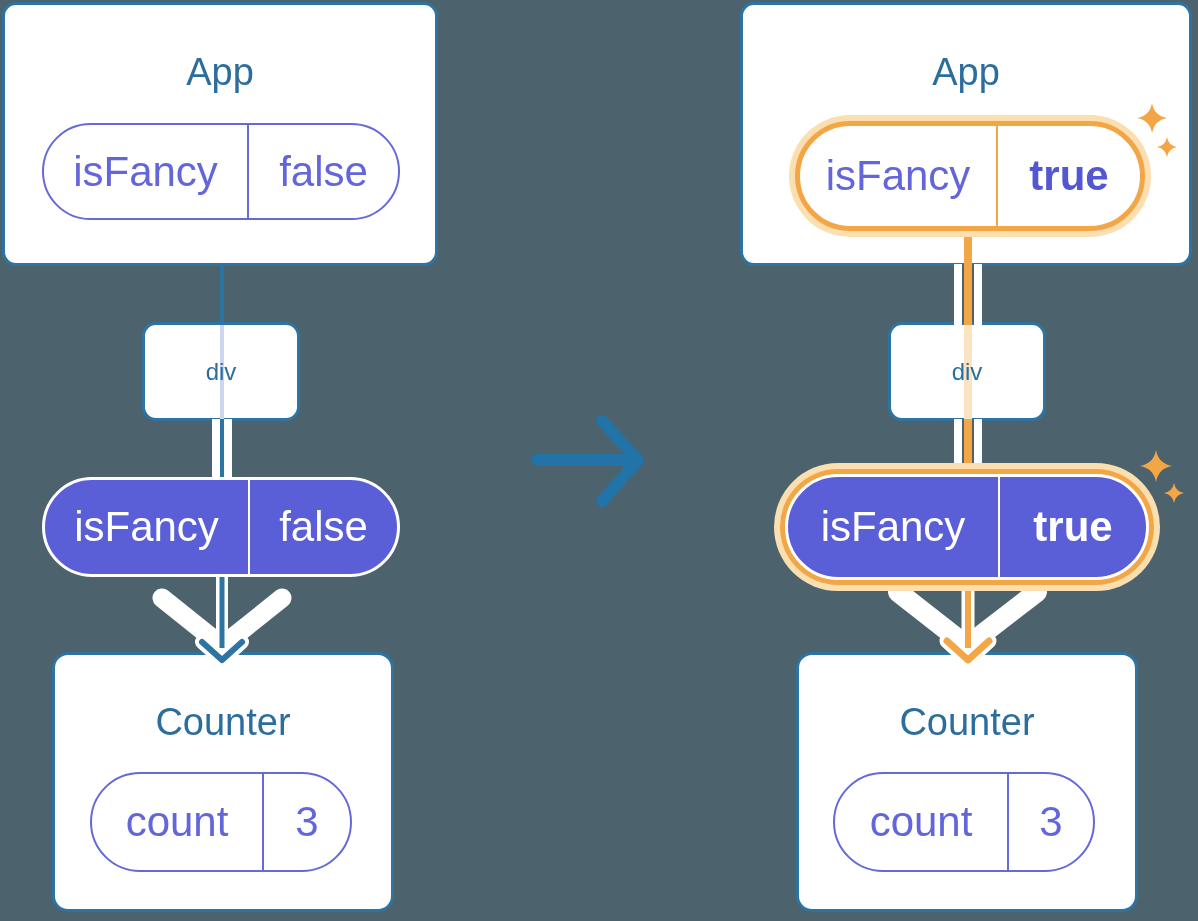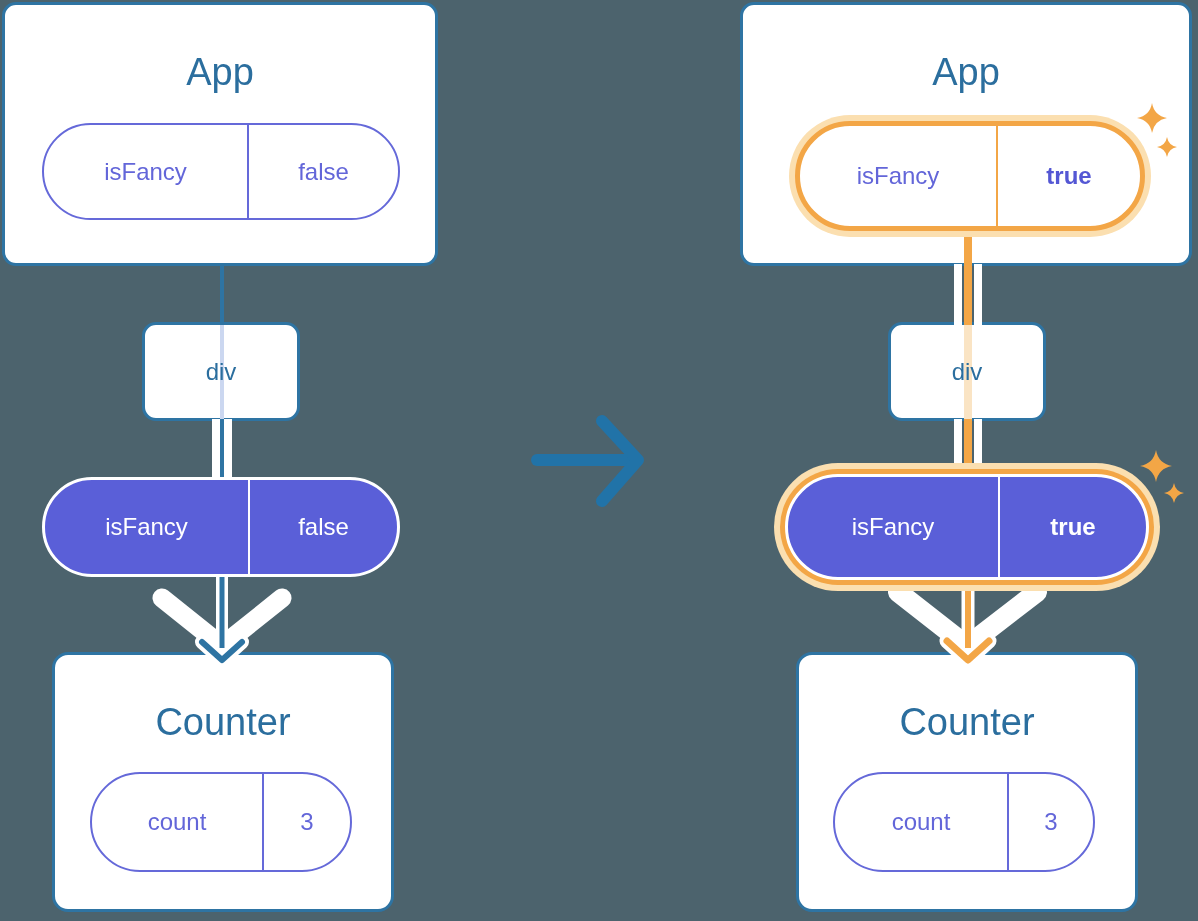--- a/index.html
+++ b/index.html
@@ -24,21 +24,21 @@
     position:absolute;top:46px;left:0;width:100%;text-align:center;
     font-size:38px;font-weight:500;color:var(--teal_text);
   }
   .links{position:absolute;left:0;top:0;z-index:2;}
   .div-label{
     position:absolute;display:flex;align-items:center;justify-content:center;
     font-size:24px;font-weight:500;color:var(--teal_text);z-index:3;box-sizing:border-box;
   }
   .pill{
     position:absolute;display:flex;align-items:stretch;border-radius:999px;
-    box-sizing:border-box;z-index:3;font-size:24px;overflow:hidden;
+    box-sizing:border-box;z-index:3;font-size:42px;overflow:hidden;
   }
   .pill .seg{display:flex;align-items:center;justify-content:center;}
   .pill .seg.name{border-right:2.5px solid;}
   .pill .seg.val{flex:1;}
   .pill.outline{background:var(--card_bg);border:2.5px solid var(--purple_line);color:var(--purple_text);}
   .pill.outline .seg.name{border-right-color:var(--purple_line);}
   .pill.solid{background:var(--purple_fill);border:3px solid var(--white);color:var(--white);}
   .pill.solid .seg.name{border-right-color:var(--white);}
   .pill.hl-outline{
     background:var(--card_bg);border:5px solid var(--orange);color:var(--purple_text);

